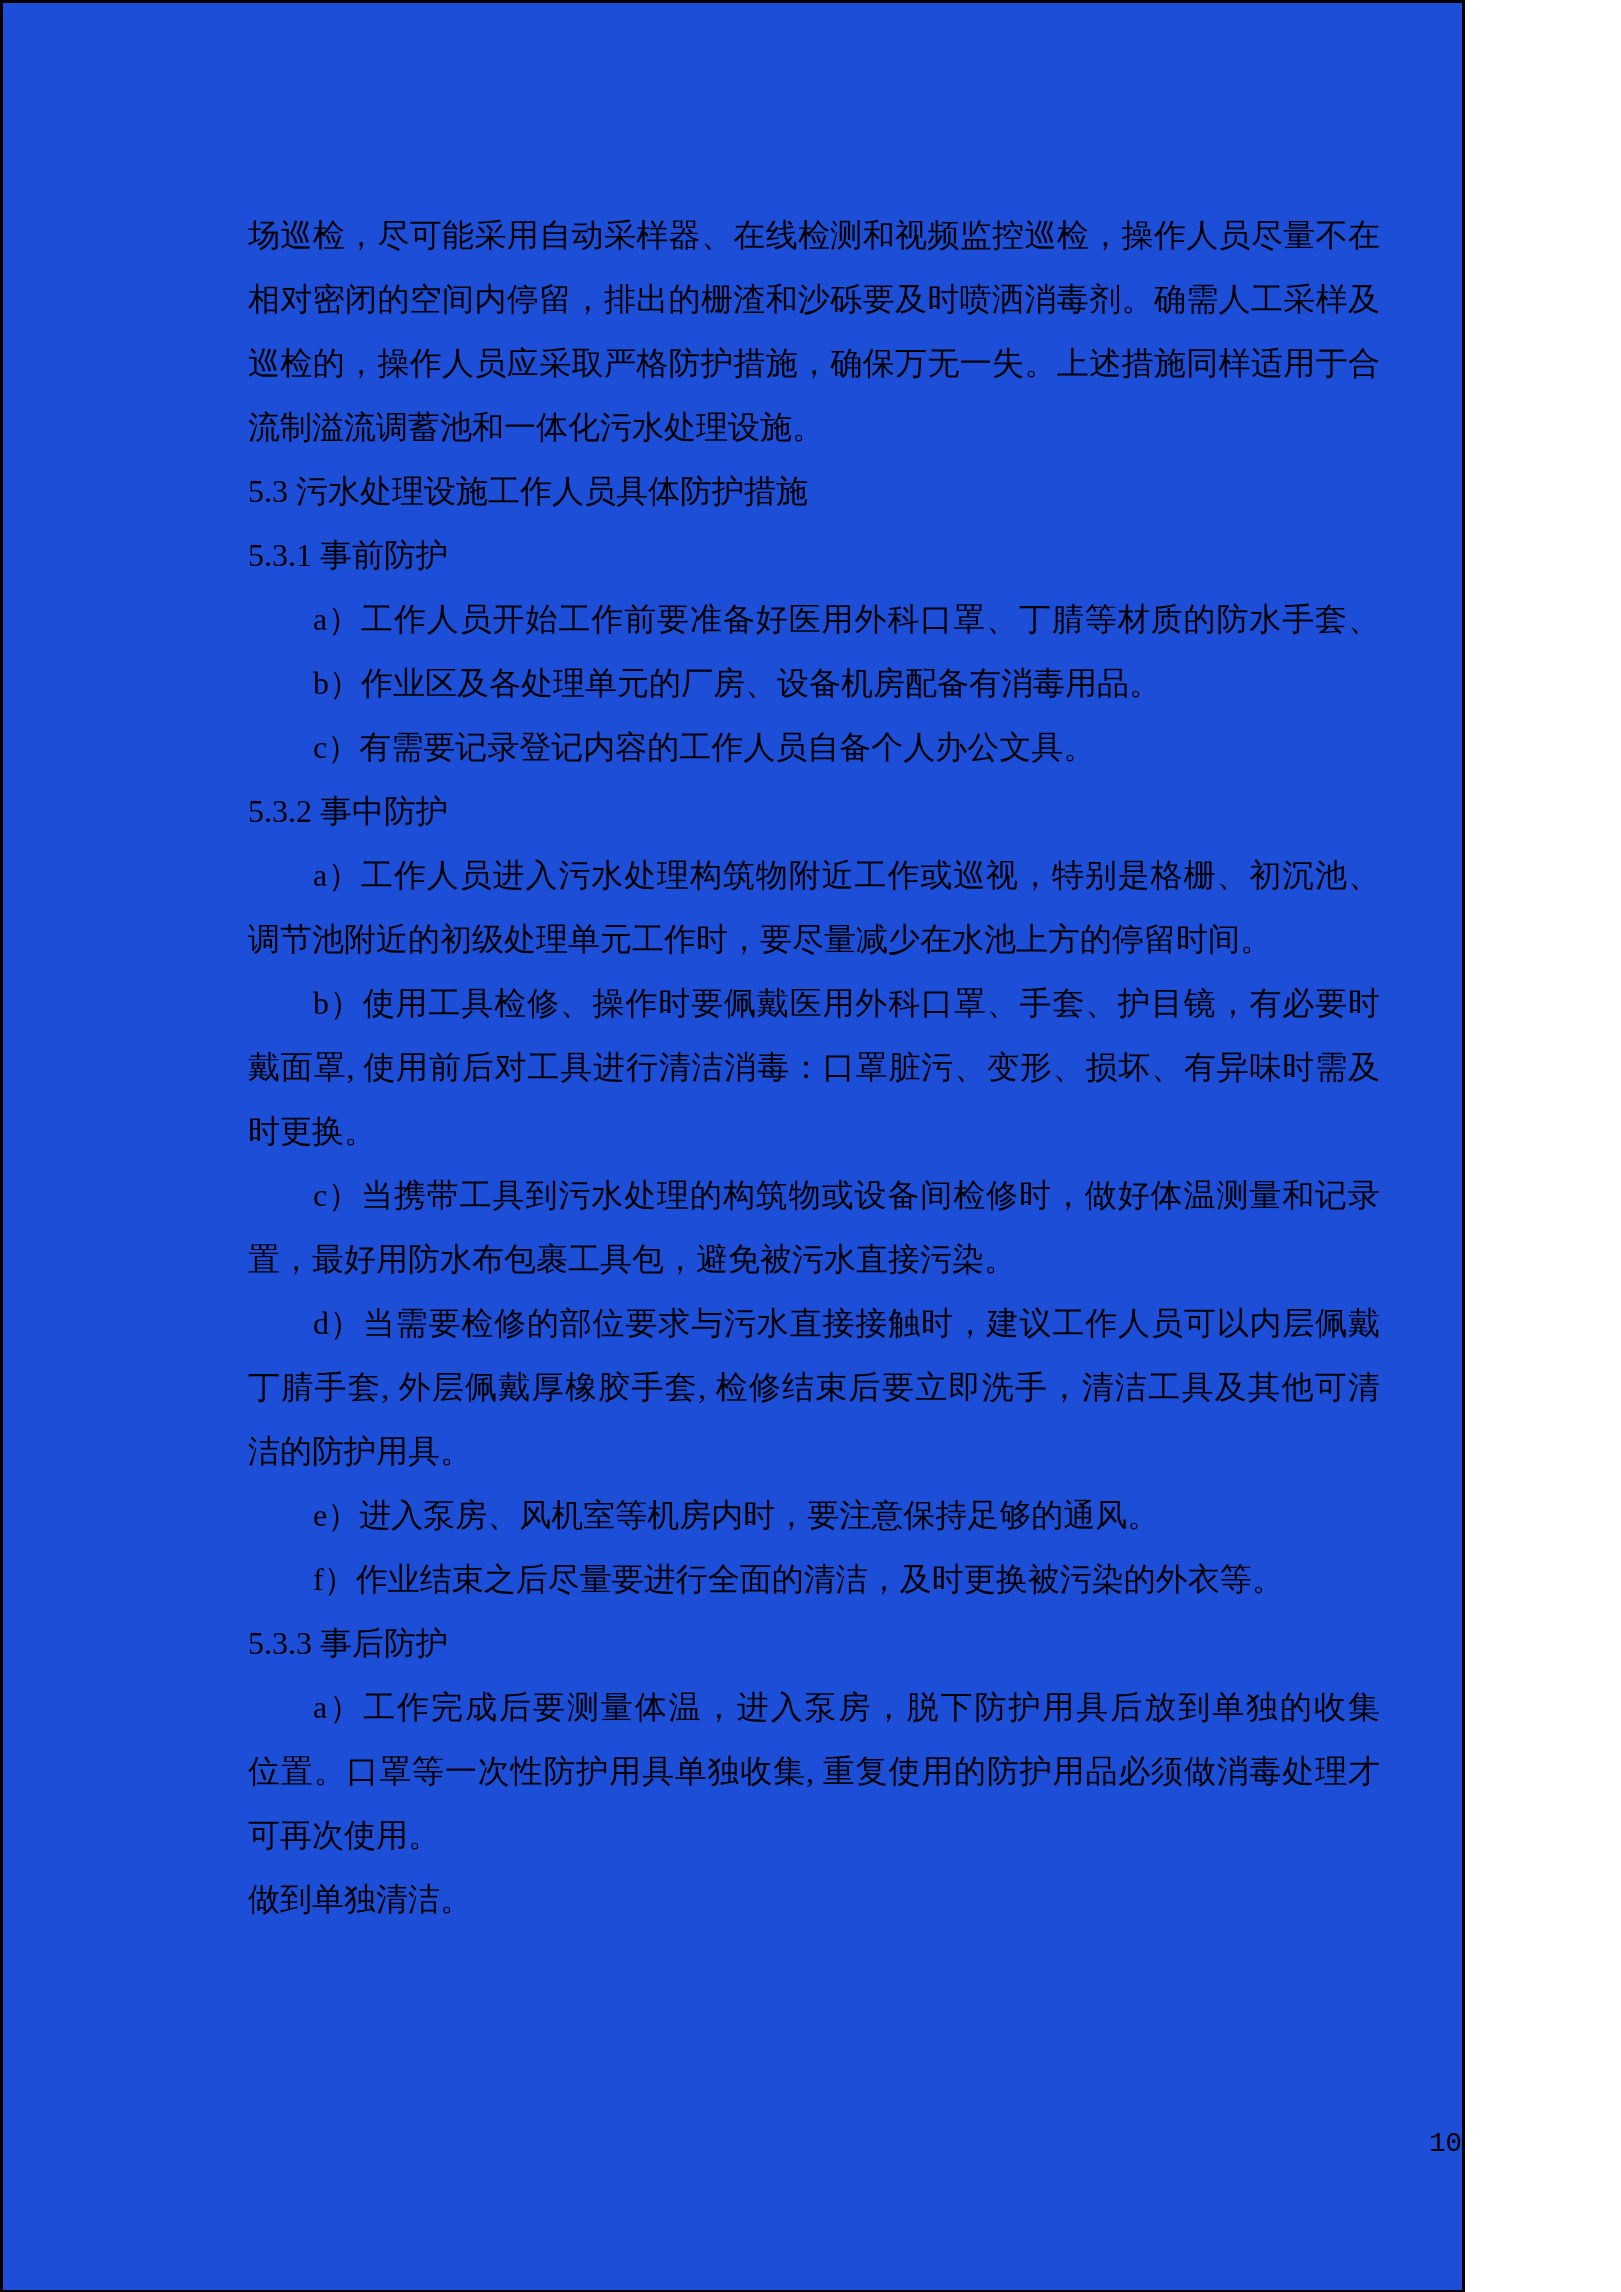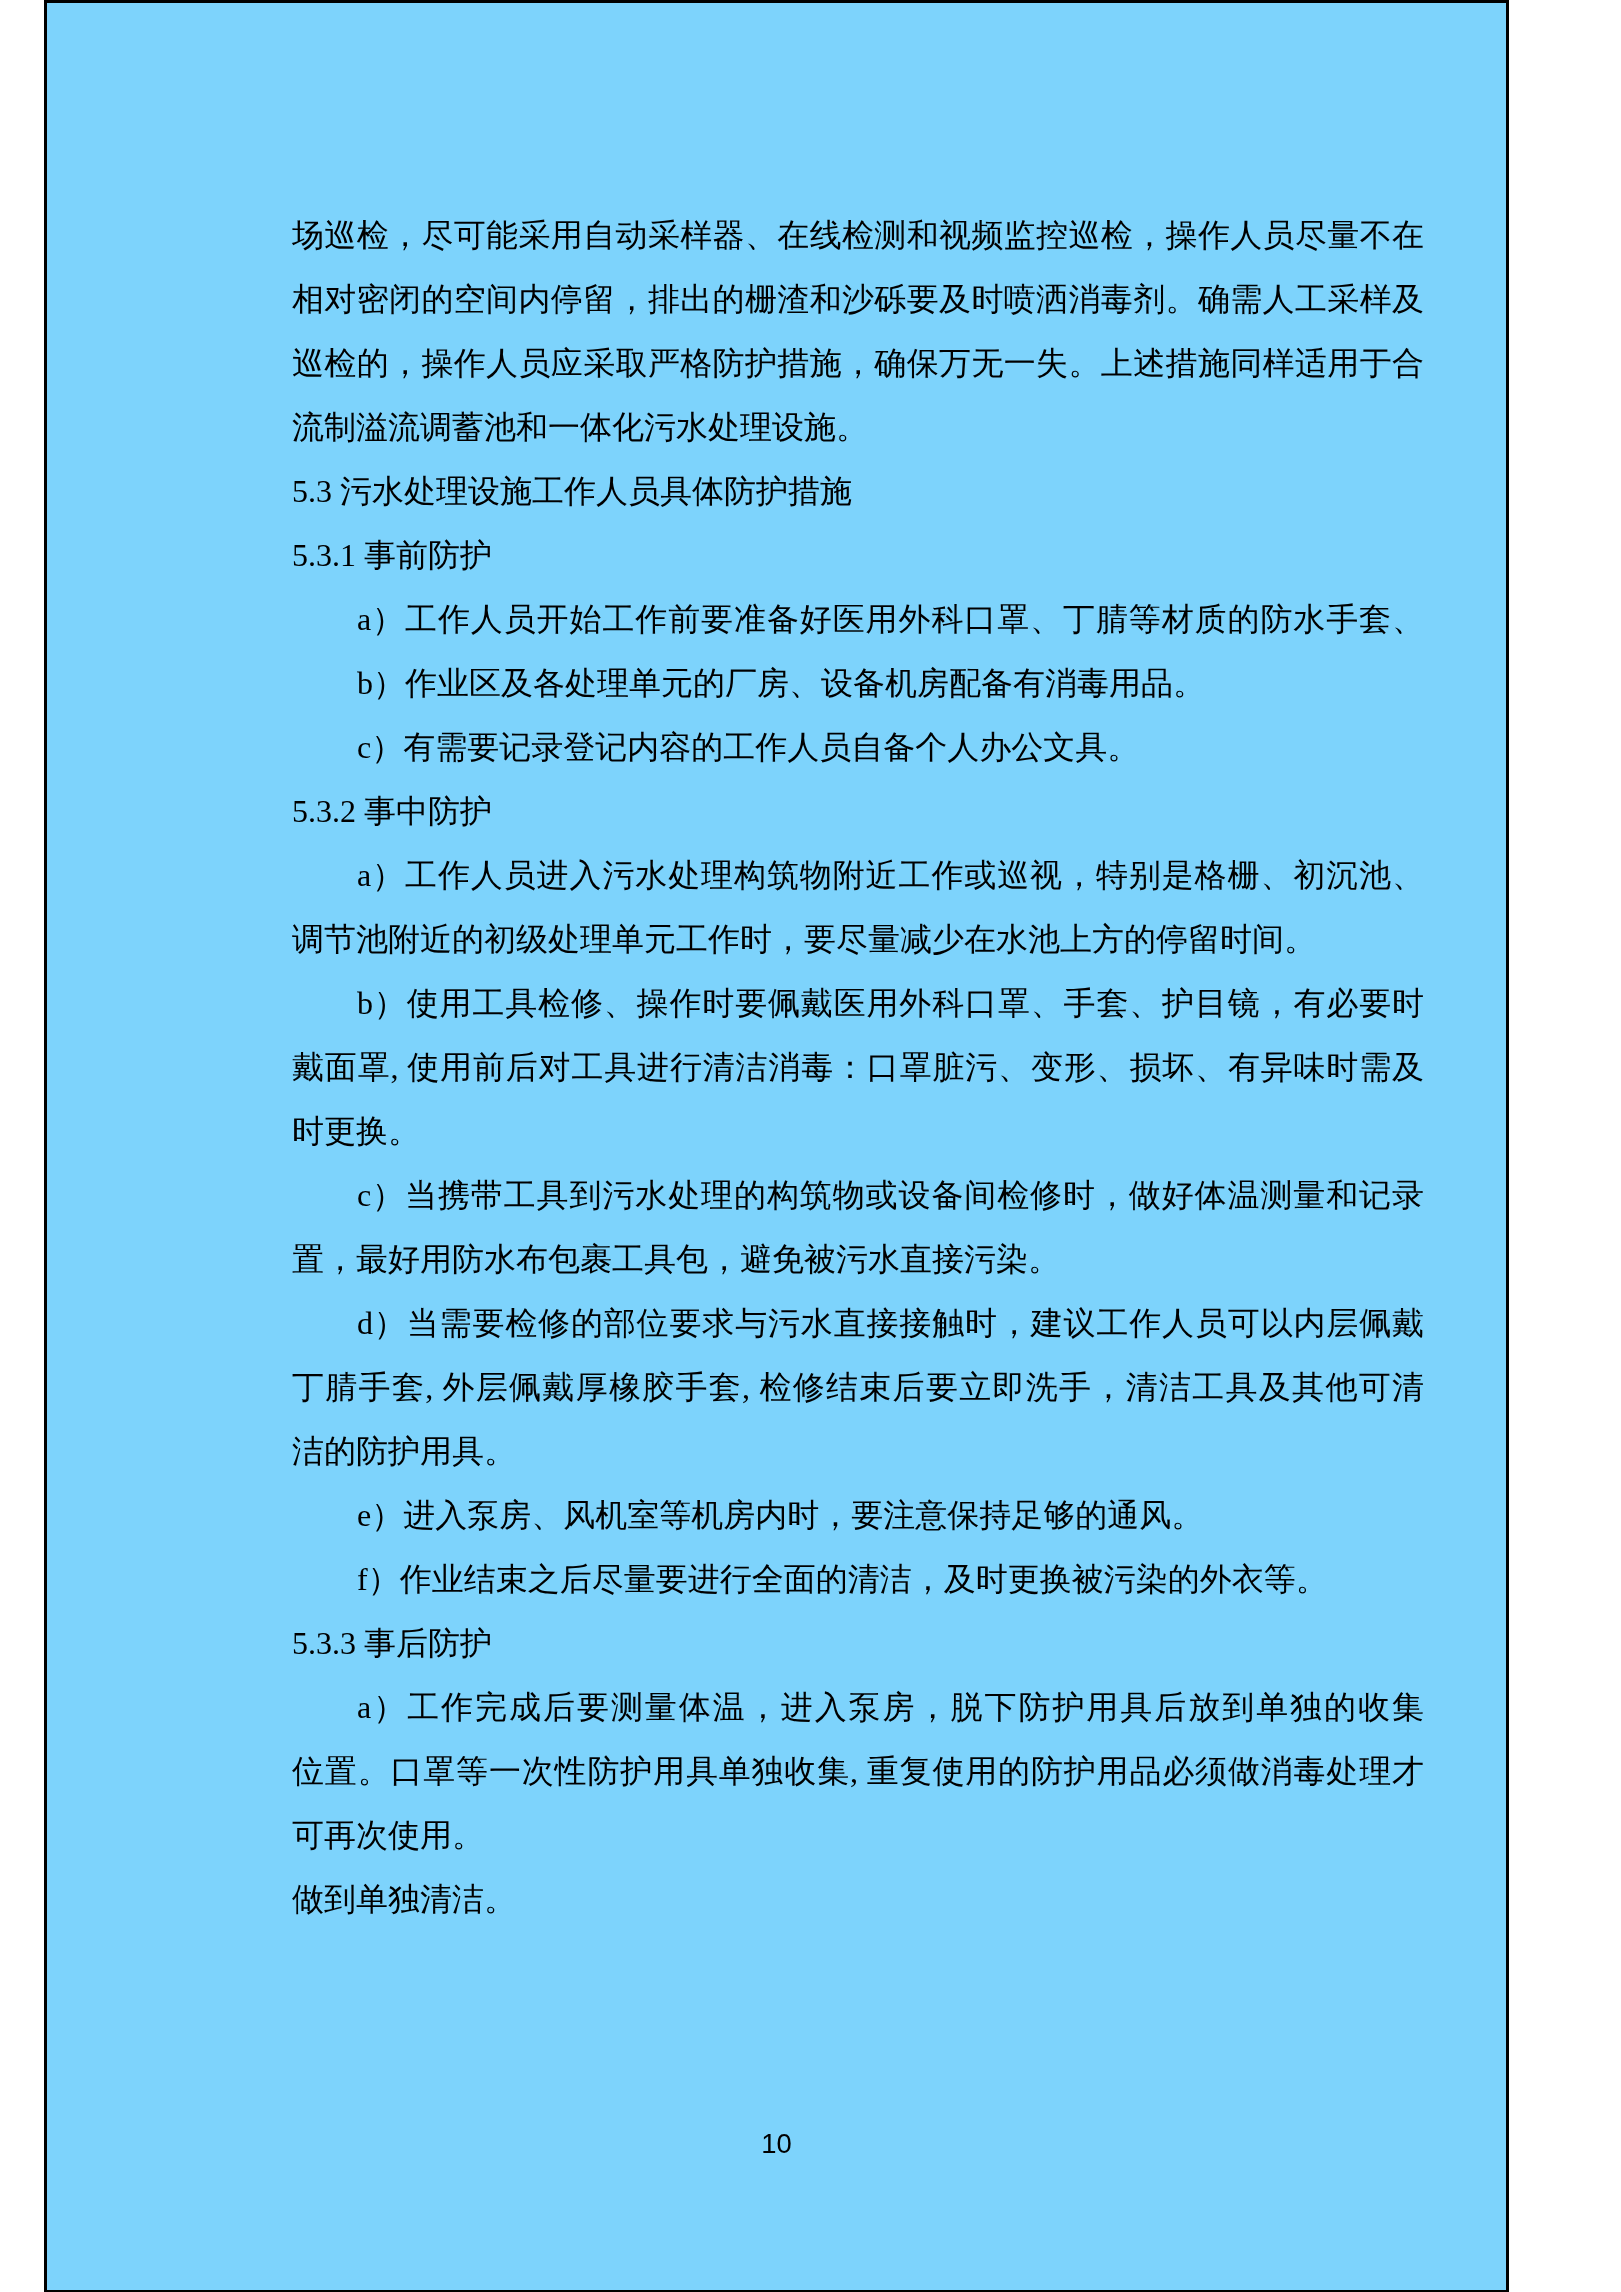--- a/index.html
+++ b/index.html
@@ -4,27 +4,26 @@
 <style>
   html, body {
     margin: 0;
     padding: 0;
     background: #ffffff;
   }
   .page {
     position: relative;
     width: 1465px;
     height: 2293px;
-    background: #7dd3fc;
+    background: #1d4ed8;
     border: 3.9px solid #000000;
     box-sizing: border-box;
     overflow: hidden;
     font-family: "Liberation Serif", "DejaVu Serif", serif;
     color: #000000;
-    margin-left: 44px;
   }
   .text-block {
     position: absolute;
     left: 245px;
     top: 200px;
     width: 1132px;
   }
   .line {
     font-size: 32px;
     line-height: 64px;
@@ -38,22 +37,22 @@
     text-align-last: justify;
   }
   .line.indent {
     text-indent: 65px;
   }
   .page-number {
     position: absolute;
     left: 0;
     top: 2125px;
     width: 100%;
-    text-align: center;
-    font-family: Liberation Sans, sans-serif;
+    text-align: right;
+    font-family: Liberation Mono, monospace;
     font-size: 27.4px;
     color: #000000;
   }
 </style>
 </head>
 <body>
 
 <div class="page">
   <div class="text-block">
       <div class="line fill">场巡检，尽可能采用自动采样器、在线检测和视频监控巡检，操作人员尽量不在</div>

